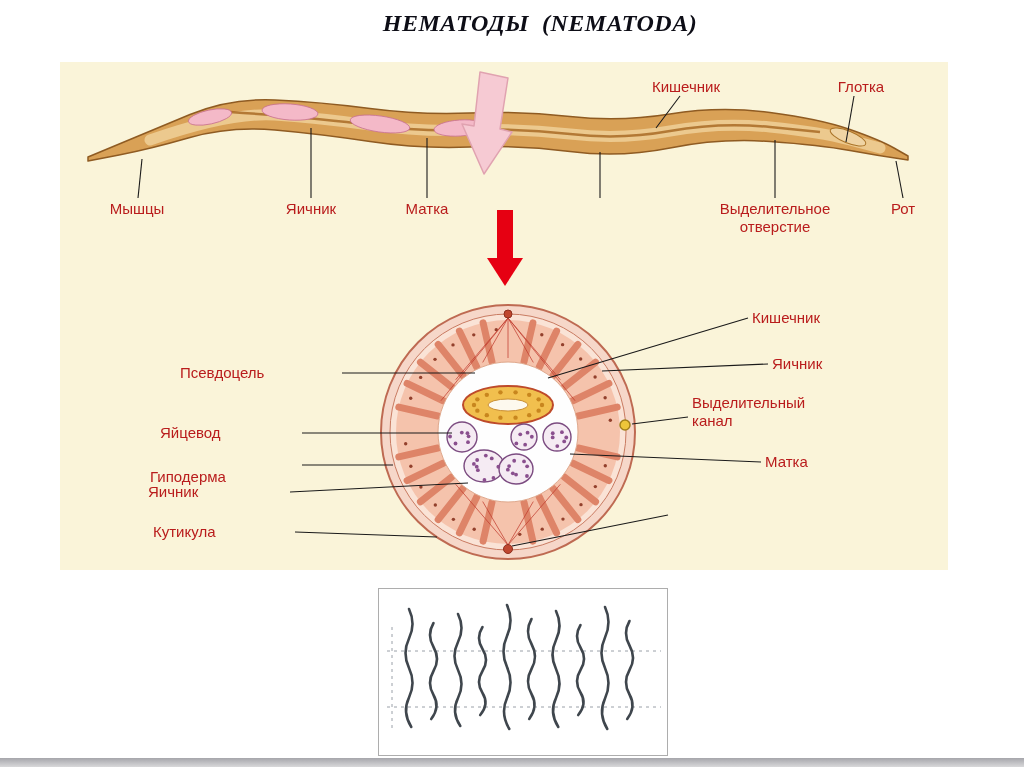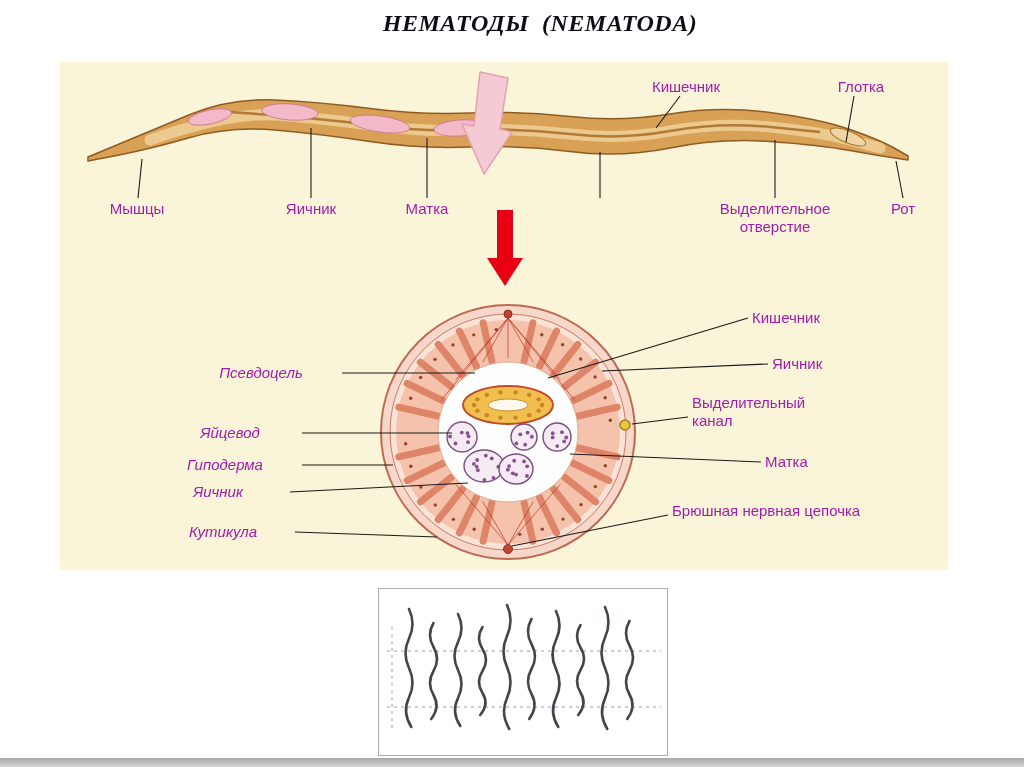--- a/index.html
+++ b/index.html
@@ -14,24 +14,24 @@
     transform:translateX(28px);
   }
 
   .panel {
     position:absolute; left:60px; top:62px; width:888px; height:508px;
     background:#faf4d9;
   }
   .panel svg.art { position:absolute; left:0; top:0; }
 
   .lbl {
-    position:absolute; font-size:15px; line-height:1.22; color:#a21caf;
+    position:absolute; font-size:15px; line-height:1.22; color:#b91c1c;
   }
   .tc { text-align:center; }
-  .tr { text-align:center;font-style:italic; }
+  .tr { text-align:left; }
 
   .worms-box {
     position:absolute; left:378px; top:588px; width:290px; height:168px;
     background:#ffffff; border:1px solid #adadad;
   }
 
   .footer-bar {
     position:absolute; left:0; bottom:0; width:100%; height:9px;
     background:linear-gradient(#a6a6ab, #d8d8da);
   }
@@ -227,29 +227,28 @@
   <div class="lbl tc" style="left:741px;top:16px;width:120px">Глотка</div>
 
   <div class="lbl tc" style="left:27px;top:138px;width:100px">Мышцы</div>
   <div class="lbl tc" style="left:196px;top:138px;width:110px">Яичник</div>
   <div class="lbl tc" style="left:312px;top:138px;width:110px">Матка</div>
   <div class="lbl tc" style="left:638px;top:138px;width:154px">Выделительное отверстие</div>
   <div class="lbl tc" style="left:803px;top:138px;width:80px">Рот</div>
 
   <div class="lbl tr" style="left:120px;top:302px;width:162px">Псевдоцель</div>
   <div class="lbl tr" style="left:100px;top:362px;width:140px">Яйцевод</div>
-  <div class="lbl tr" style="left:90px;top:394px;width:150px">Гиподерма</div>
+  <div class="lbl tr" style="left:90px;top:406px;width:150px">Гиподерма</div>
   <div class="lbl tr" style="left:88px;top:421px;width:140px">Яичник</div>
   <div class="lbl tr" style="left:93px;top:461px;width:140px">Кутикула</div>
 
   <div class="lbl" style="left:692px;top:247px;width:150px">Кишечник</div>
   <div class="lbl" style="left:712px;top:293px;width:120px">Яичник</div>
   <div class="lbl" style="left:632px;top:332px;width:140px">Выделительный канал</div>
   <div class="lbl" style="left:705px;top:391px;width:100px">Матка</div>
-  <div class="lbl" style="left:612px;top:440px;width:190px">Брюшная нервная цепочка</div>
 </div>
 
 <div class="worms-box">
   <svg id="worms-svg" width="288" height="166" viewBox="0 0 288 166">
       <line x1="13" y1="38" x2="13" y2="140" stroke="#9aa0a8" stroke-width="1" stroke-dasharray="3,4"></line>
       <line x1="8" y1="62" x2="282" y2="62" stroke="#9aa0a8" stroke-width="1" stroke-dasharray="3,4"></line>
       <line x1="8" y1="118" x2="282" y2="118" stroke="#9aa0a8" stroke-width="1" stroke-dasharray="3,4"></line>
       <path d="M30,20 q7,14.75 0,29.5 q-7,14.75 0,29.5 q7,14.75 0,29.5 q-7,14.75 2.3,29.5" fill="none" stroke="#3f464d" stroke-width="2.6" stroke-linecap="round"></path>
       <path d="M54.5,34 q-7,12 0,24 q7,12 0,24 q-7,12 0,24 q7,12 -2.3,24" fill="none" stroke="#3f464d" stroke-width="2.6" stroke-linecap="round"></path>
       <path d="M79,25 q7,14 0,28 q-7,14 0,28 q7,14 0,28 q-7,14 2.3,28" fill="none" stroke="#3f464d" stroke-width="2.6" stroke-linecap="round"></path>

